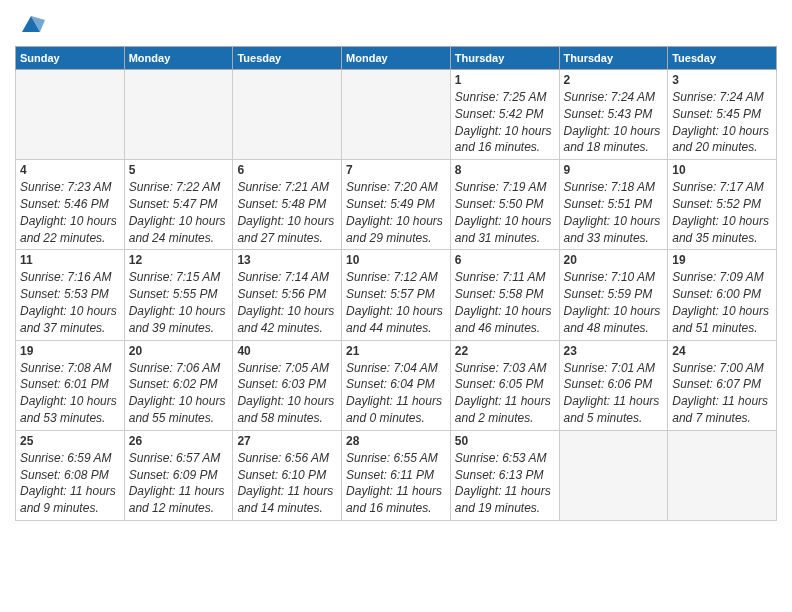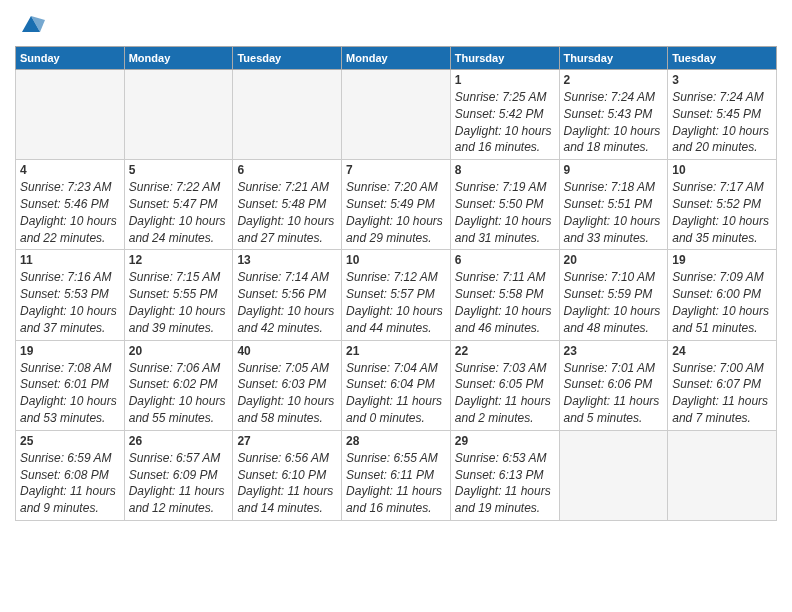--- a/index.html
+++ b/index.html
@@ -361,21 +361,21 @@
       </td>
           <td>
         <span class="day-num">28</span>
         <div class="day-info">
           Sunrise: 6:55 AM<br>
           Sunset: 6:11 PM<br>
           Daylight: 11 hours and 16 minutes.
         </div>
       </td>
           <td>
-        <span class="day-num">29</span>
+        <span class="day-num">50</span>
         <div class="day-info">
           Sunrise: 6:53 AM<br>
           Sunset: 6:13 PM<br>
           Daylight: 11 hours and 19 minutes.
         </div>
       </td>
           <td class="empty"></td>
           <td class="empty"></td>
         </tr>
       </tbody>

